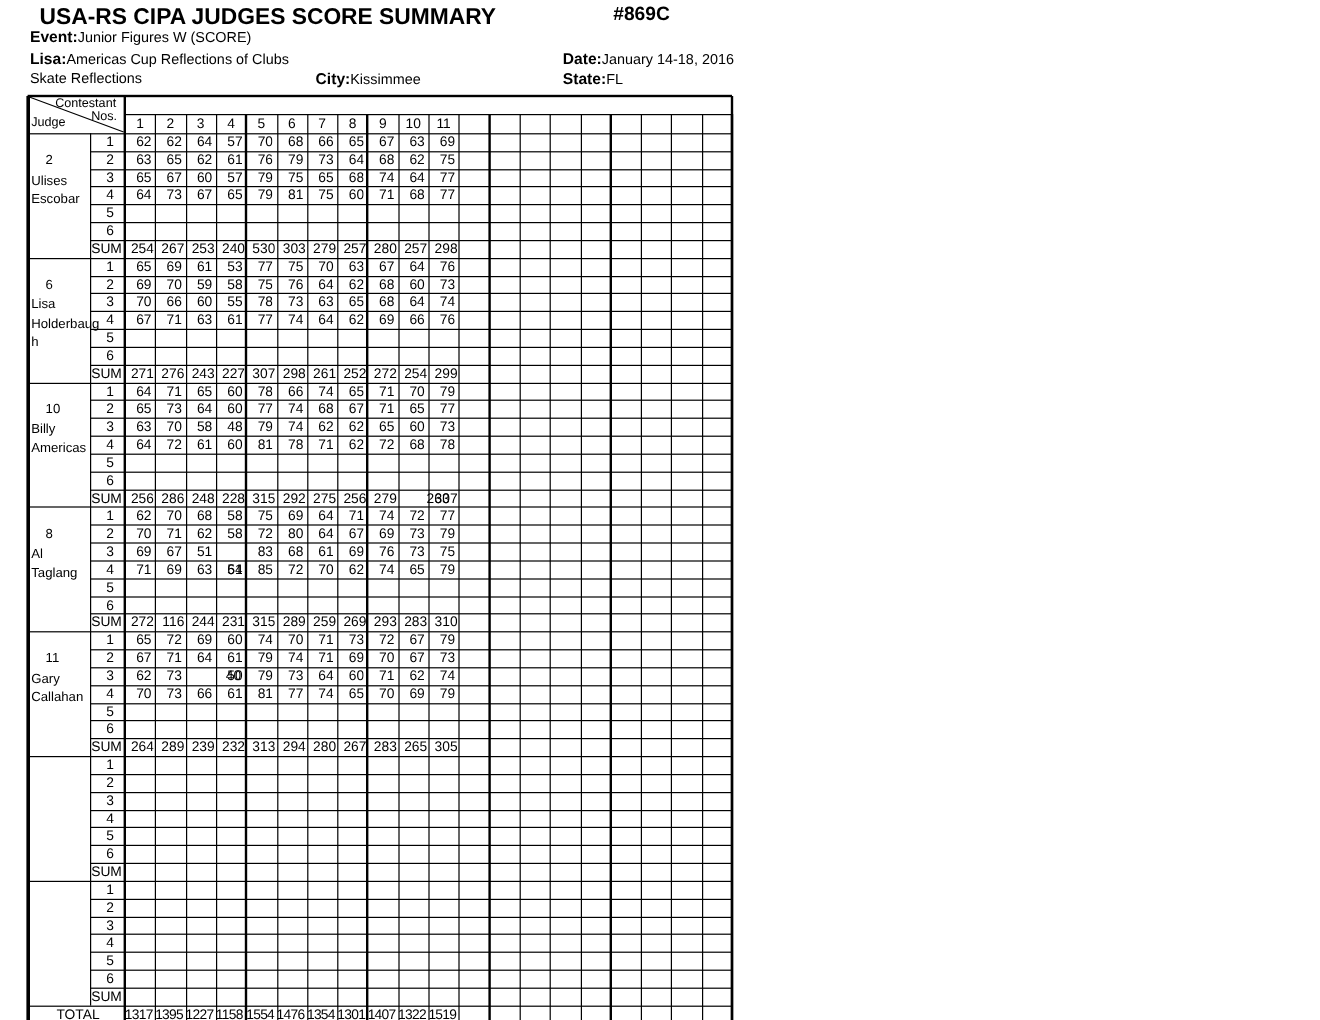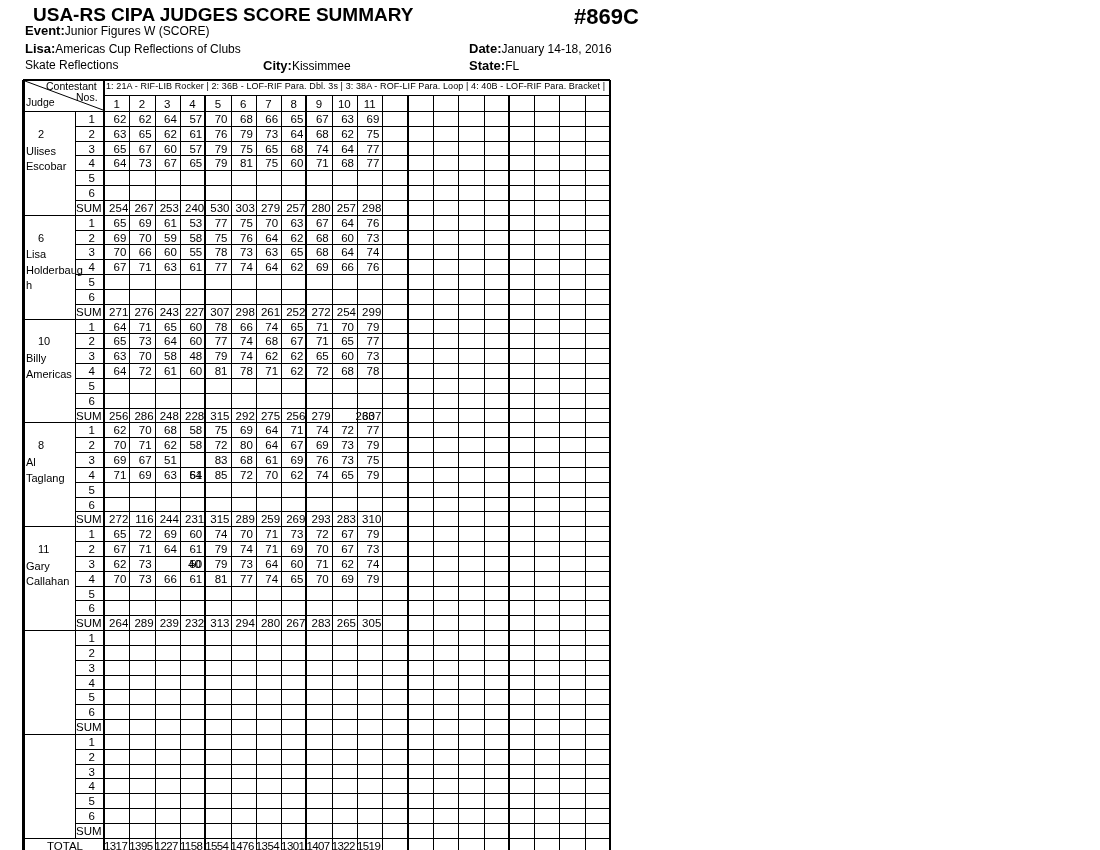--- a/index.html
+++ b/index.html
@@ -1,19 +1,19 @@
 <!DOCTYPE html>
 <html><head>
 <meta charset="utf-8">
 <style>
   html, body { margin:0; padding:0; background:#ffffff; }
   body { width:1100px; height:850px; position:relative; overflow:hidden; font-family:"Liberation Sans", sans-serif; color:#000; }
   .abs { position:absolute; white-space:nowrap; }
   .title { left:33px; top:4px; font-size:19px; font-weight:bold; letter-spacing:0px; }
-  .docno { left:574px; top:4px; font-size:22px; font-weight:bold;text-align:right; }
+  .docno { left:511px; top:4px; font-size:16px; font-weight:bold;text-align:right; }
   .meta { font-size:12px; }
   .lbl { font-weight:bold; font-size:13px; }
 
   #grid { position:absolute; left:23px; top:80px; width:587px; height:780px; }
   .hl { position:absolute; left:0; height:0; border-top:1px solid #000; }
   .vl { position:absolute; top:0; width:0; border-left:1px solid #000; }
   .cell { position:absolute; font-size:11.5px; text-align:right; line-height:14px; height:14px; overflow:hidden; white-space:nowrap; }
   .num { text-align:center; }
   .jtext { position:absolute; font-size:11px; line-height:15px; white-space:pre; }
   .contest-hdr { position:absolute; left:83px; top:1px; font-size:9px; white-space:nowrap; letter-spacing:0.1px; }
@@ -36,21 +36,20 @@
 <div class="abs meta" style="left:25px;top:58px;">Skate Reflections</div>
 <div class="abs meta" style="left:263px;top:58px;">
   <span class="lbl">City:</span><span>Kissimmee</span>
 </div>
 <div class="abs meta" style="left:469px;top:58px;">
   <span class="lbl">State:</span><span>FL</span>
 </div>
 
 <div id="grid">
 
-  <div class="contest-hdr">1: 21A - RIF-LIB Rocker | 2: 36B - LOF-RIF Para. Dbl. 3s | 3: 38A - ROF-LIF Para. Loop | 4: 40B - LOF-RIF Para. Bracket |</div>
 
   <svg style="position:absolute;left:0;top:0;" width="82" height="31">
     <line x1="2" y1="1" x2="80" y2="30" stroke="#000" stroke-width="1"></line>
   </svg>
   <div class="abs" style="left:23px;top:0px;font-size:10.5px;">Contestant</div>
   <div class="abs" style="left:53px;top:11px;font-size:10.5px;">Nos.</div>
   <div class="abs" style="left:3px;top:16px;font-size:10.5px;">Judge</div>
 
   <div id="dyn">
       <div class="hl" style="top:-1px;left:0px;width:587px;border-top-width:2px;"></div>

